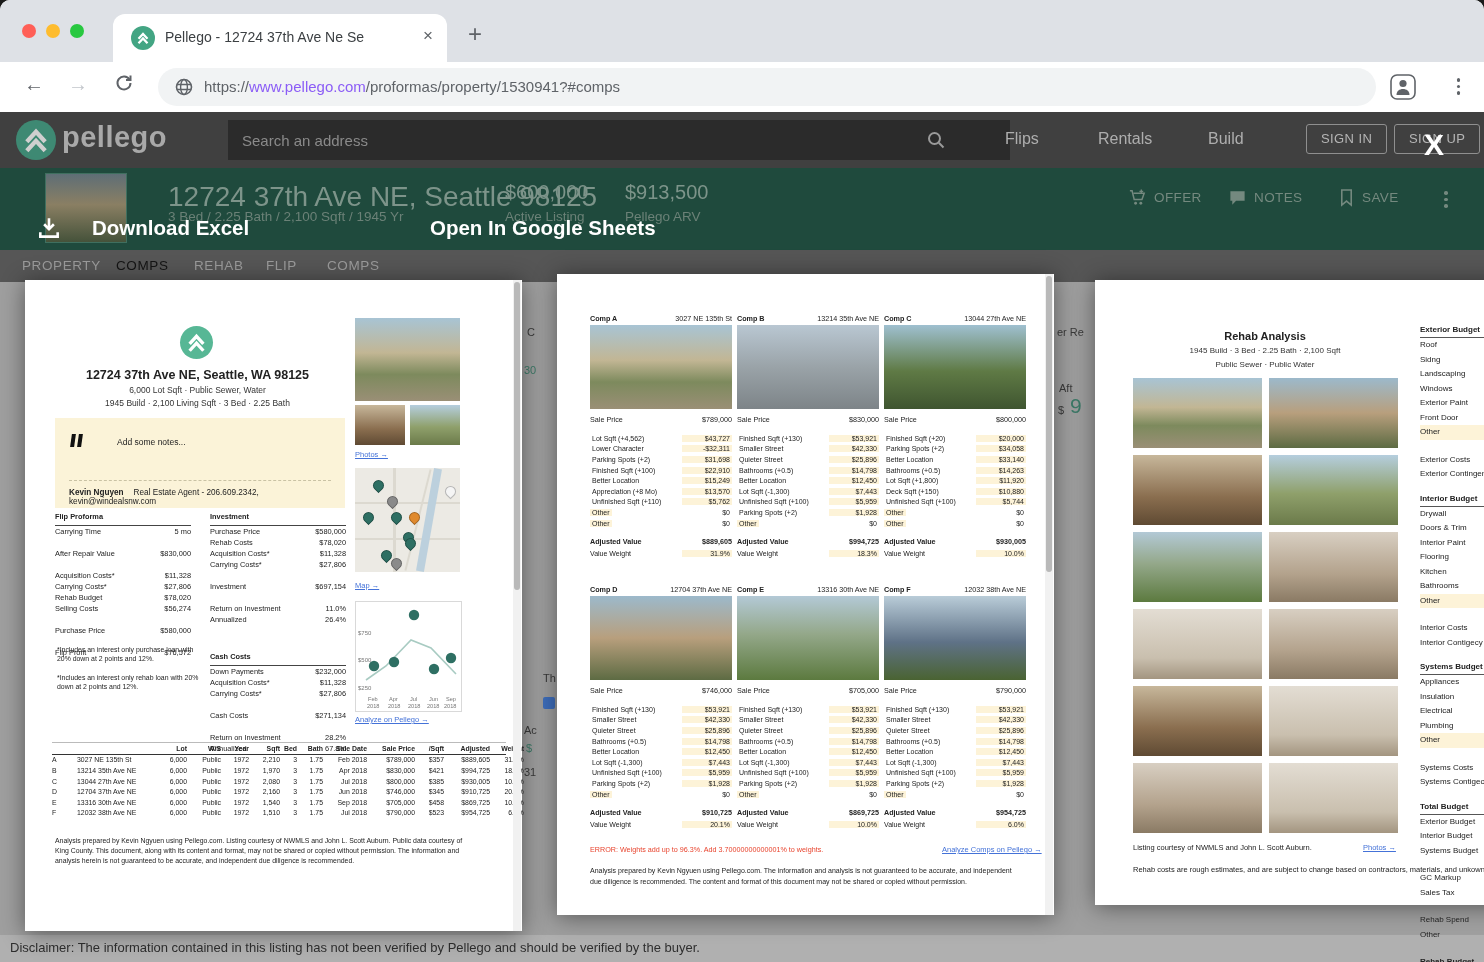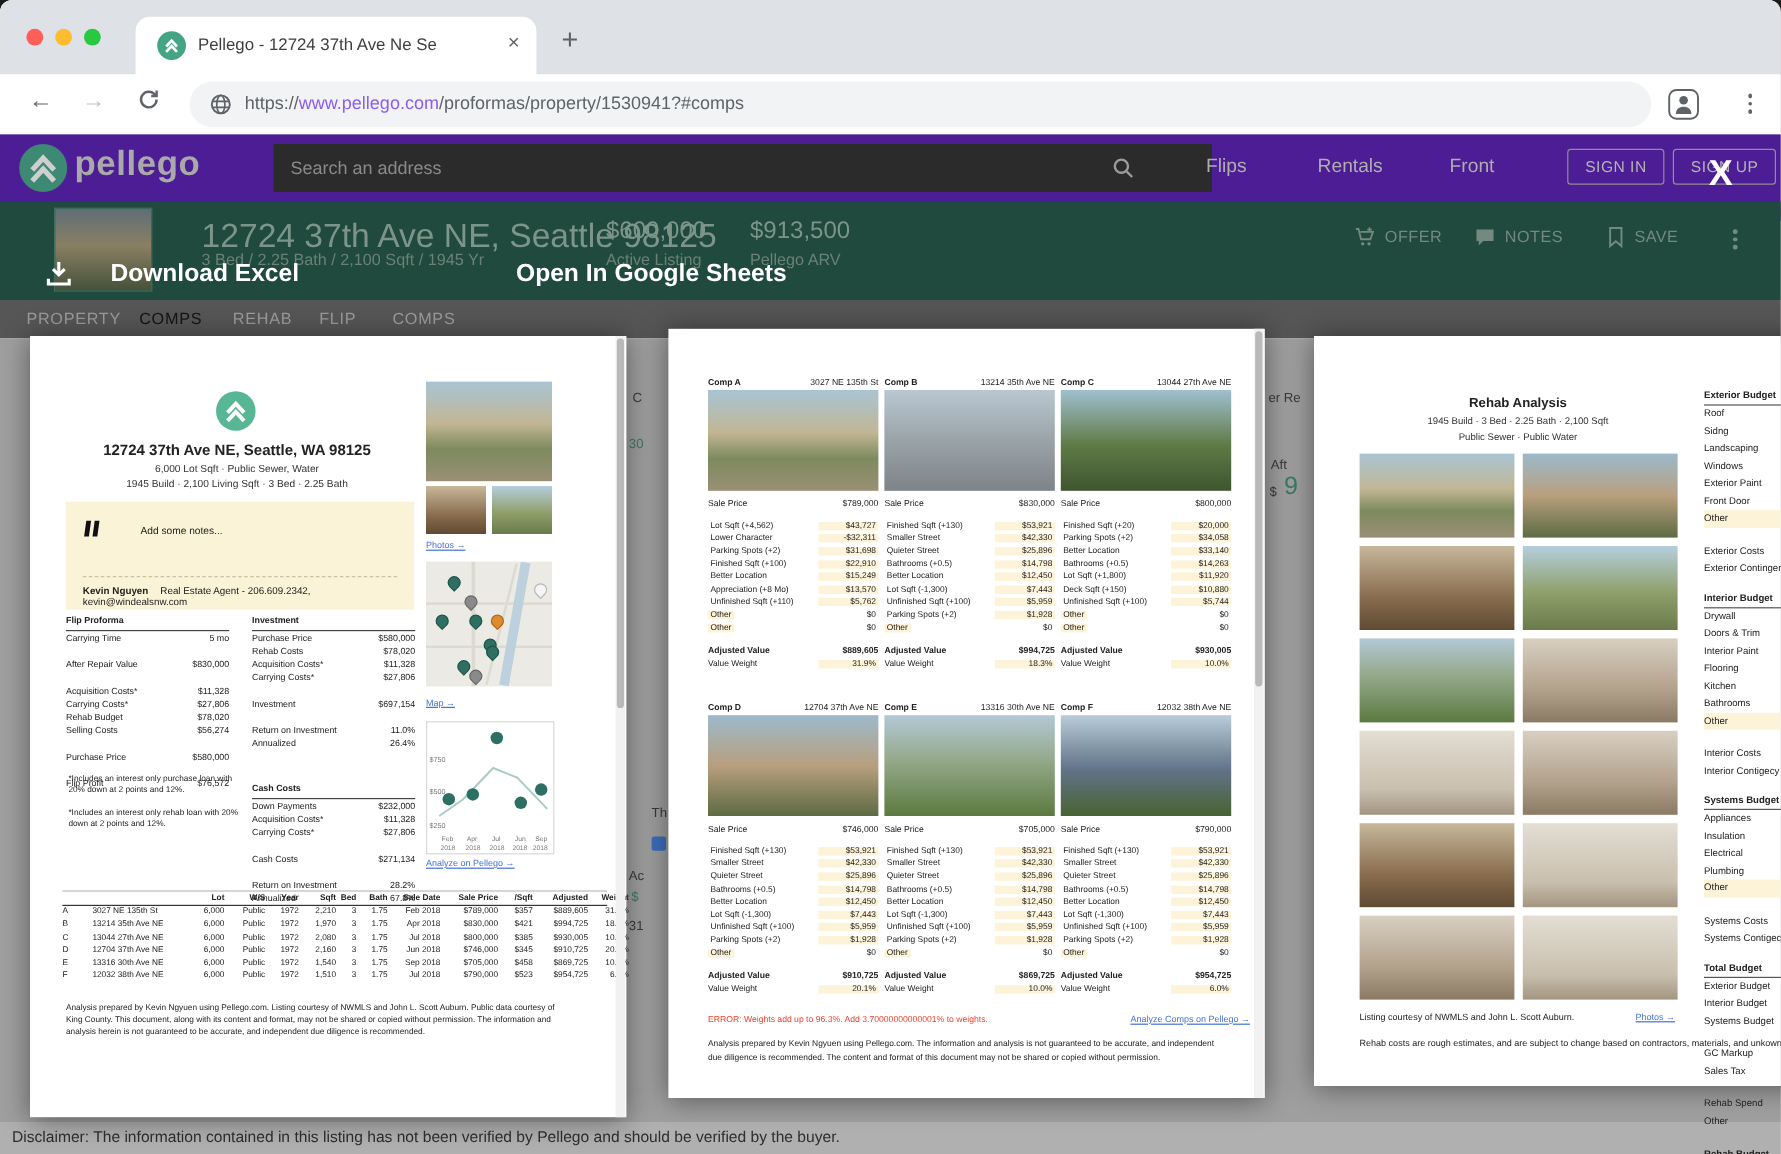--- a/index.html
+++ b/index.html
@@ -22,21 +22,21 @@
   .urlpill{position:absolute;left:158px;top:6px;width:1218px;height:38px;border-radius:19px;background:#f1f3f4;}
   .globe{position:absolute;left:16px;top:9px;width:20px;height:20px;}
   .urltext{position:absolute;left:46px;top:10px;font-size:15px;white-space:nowrap;}
   .urltext .dim{color:#5f6368}.urltext .host{color:#8b5cf6}
   .chromeavatar{position:absolute;right:64px;top:8px;width:34px;height:34px;border-radius:8px;}
   .dots{display:flex;flex-direction:column;gap:3px;align-items:center}
   .dots i{width:3.5px;height:3.5px;border-radius:50%;background:#5f6368;display:block}
   .chrome-kebab{position:absolute;right:24px;top:16px;}
   
   .content{position:absolute;left:0;top:112px;width:1484px;height:850px;}
-  .nav{position:absolute;left:0;top:0;width:100%;height:72px;background:#4c1d95;}
+  .nav{position:absolute;left:0;top:0;width:100%;height:72px;background:#404040;}
   .logo-circle{position:absolute;left:16px;top:8px;width:40px;height:40px;border-radius:50%;background:#3e8973;}
   .brand{position:absolute;left:62px;top:9px;font-size:29px;font-weight:bold;color:#a9a9a9;letter-spacing:.5px;}
   .sitesearch{position:absolute;left:228px;top:8px;width:728px;height:40px;background:#2b2b2b;border:none;outline:none;
     color:#bdbdbd;font-size:15px;padding:0 40px 0 14px;font-family:inherit;}
   .sitesearch::placeholder{color:#8a8a8a}
   .searchicon{position:absolute;left:926px;top:18px;}
   .navlink{position:absolute;top:18px;font-size:16px;color:#aeaeae;cursor:pointer;}
   .navbtn2{position:absolute;top:12px;height:28px;border:1px solid #8f8f8f;border-radius:3px;color:#b5b5b5;
     font-size:13px;line-height:28px;padding:0 14px;letter-spacing:.4px;}
   .prop{position:absolute;left:0;top:56px;width:100%;height:82px;background:#1f4a3d;}
@@ -209,21 +209,21 @@
       <span class="brand">pellego</span>
       <input class="sitesearch" placeholder="Search an address" style="">
       <span class="searchicon">
         <svg width="20" height="20" viewBox="0 0 20 20">
             <circle cx="8.5" cy="8.5" r="5.5" fill="none" stroke="#9a9a9a" stroke-width="2"></circle>
             <path d="M12.8 12.8 L17.5 17.5" stroke="#9a9a9a" stroke-width="2"></path>
           </svg>
       </span>
       <span class="navlink" style="left:1005px">Flips</span>
       <span class="navlink" style="left:1098px">Rentals</span>
-      <span class="navlink" style="left:1208px">Front</span>
+      <span class="navlink" style="left:1208px">Build</span>
       <span class="navbtn2" style="left:1306px">SIGN IN</span>
       <span class="navbtn2" style="left:1394px">SIGN UP</span>
     </div>
 
     <div class="prop">
       <div class="thumb"></div>
       <span class="prop-address">12724 37th Ave NE, Seattle 98125</span>
       <span class="prop-details">3 Bed / 2.25 Bath / 2,100 Sqft / 1945 Yr</span>
       <span class="bignum" style="left:505px">$600,000</span>
       <span class="bignum-label" style="left:505px">Active Listing</span>

